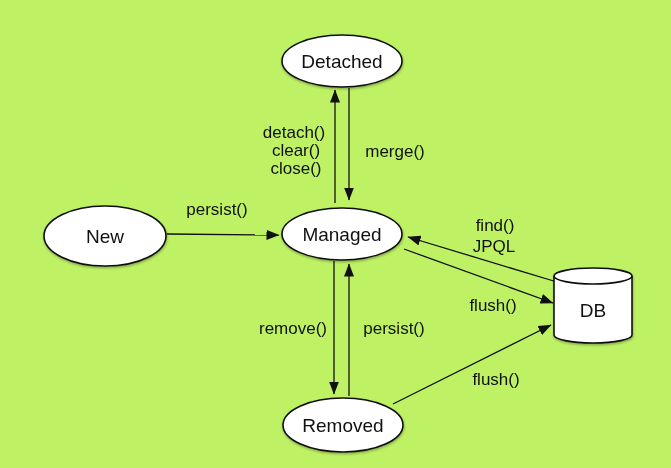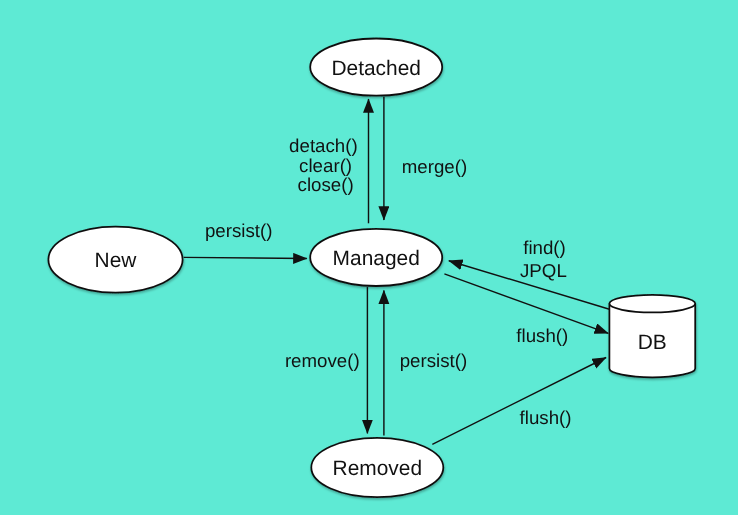--- a/index.html
+++ b/index.html
@@ -4,21 +4,21 @@
 <style>
   html, body {
     margin: 0;
     padding: 0;
     background: #ffffff;
   }
   .canvas {
     position: relative;
     width: 671px;
     height: 468px;
-    background: #5eead4;
+    background: #bef264;
     font-family: "Liberation Sans", sans-serif;
     overflow: hidden;
   }
   svg text {
     font-family: "Liberation Sans", sans-serif;
     fill: #111111;
   }
   .node-label { font-size: 19px; }
   .edge-label { font-size: 17px; }
   .shape {

